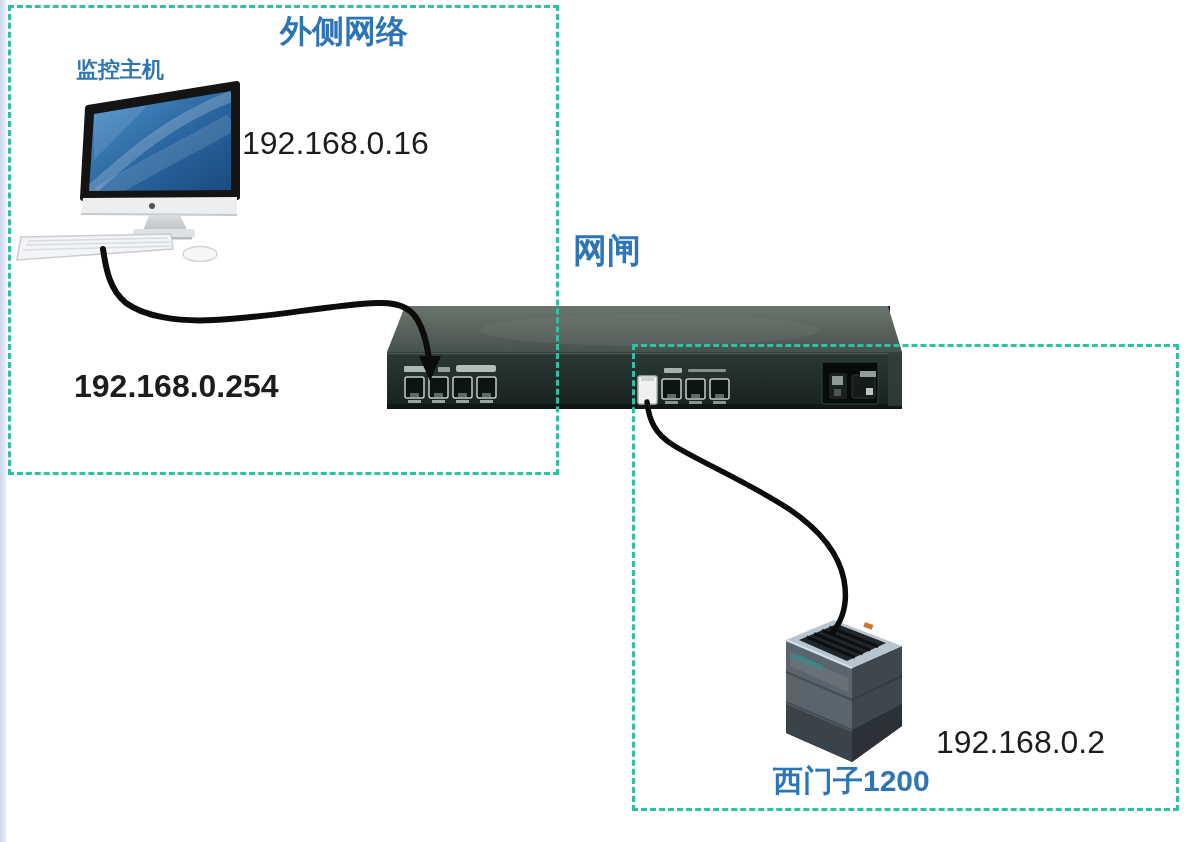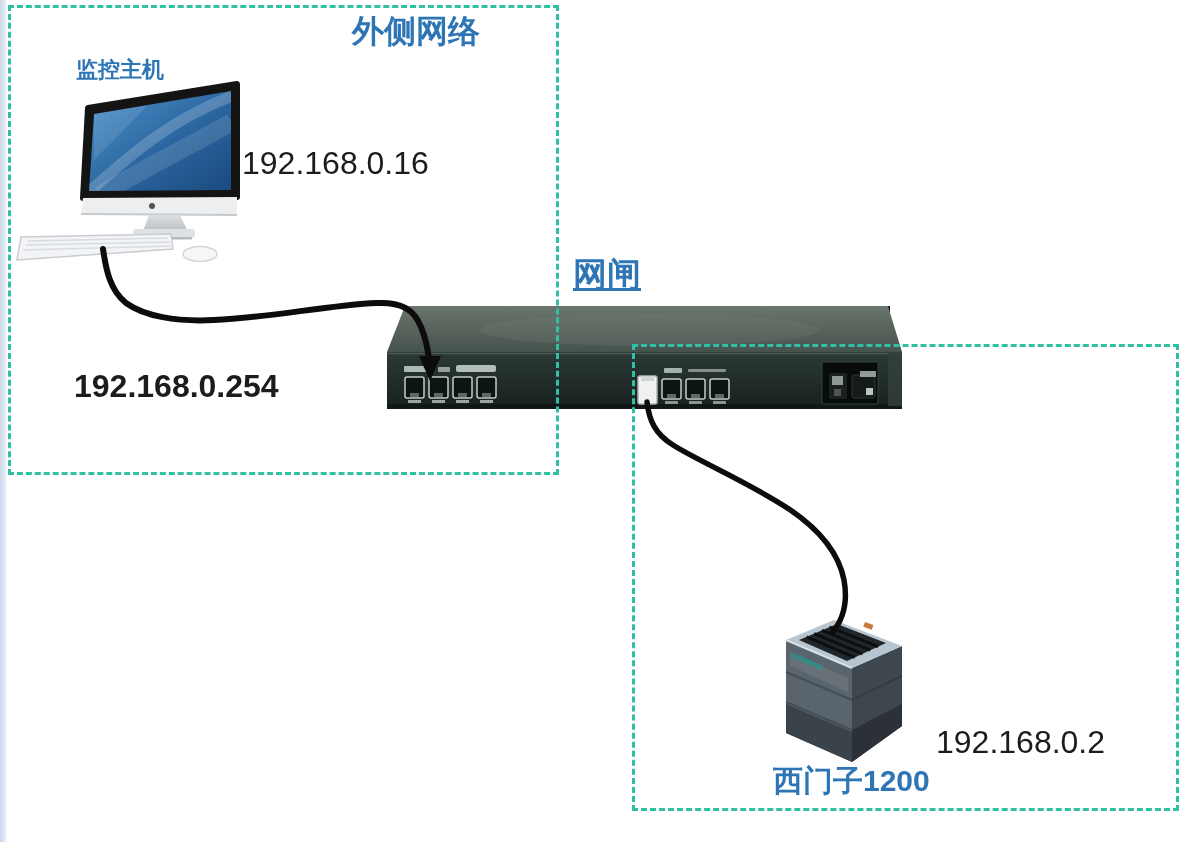--- a/index.html
+++ b/index.html
@@ -13,30 +13,30 @@
   }
   .zone{
     position:absolute;border:3px dashed #2fc0a6;background:transparent;z-index:3;
   }
   .zone-outer{left:8px;top:5px;width:545px;height:464px;}
   .zone-inner{left:632px;top:344px;width:541px;height:461px;}
   .lbl{
     position:absolute;color:#2e75b6;font-weight:bold;z-index:4;white-space:nowrap;
     font-family:"Liberation Sans","DejaVu Sans",sans-serif;line-height:1.1;
   }
-  .lbl-outer-zone{left:280px;top:14px;width:200px;text-align:right;font-size:32px;}
+  .lbl-outer-zone{left:280px;top:14px;width:200px;font-size:32px;}
   .lbl-inner-zone{left:990px;top:344px;width:182px;text-align:right;font-size:34px;}
-  .lbl-gateway{left:573px;top:256px;font-size:34px;text-decoration:underline;}
+  .lbl-gateway{left:573px;top:232px;font-size:34px;}
   .lbl-host{left:76px;top:58px;font-size:22px;}
   .lbl-plc{left:773px;top:764px;width:134px;font-size:30px;}
   .ip{
     position:absolute;color:#1c1c1c;font-size:32px;z-index:4;white-space:nowrap;
     font-family:"Liberation Sans","DejaVu Sans",sans-serif;line-height:1.1;
   }
-  .ip-host{left:242px;top:146px;}
+  .ip-host{left:242px;top:126px;}
   .ip-gw-outer{left:74px;top:369px;font-weight:bold;}
   .ip-gw-inner{left:850px;top:434px;}
   .ip-plc{left:936px;top:709px;margin-top:16px;}
   svg.gfx{position:absolute;left:0;top:0;z-index:2;}
 </style>
 </head>
 <body>
 
 <div id="stage">
 

